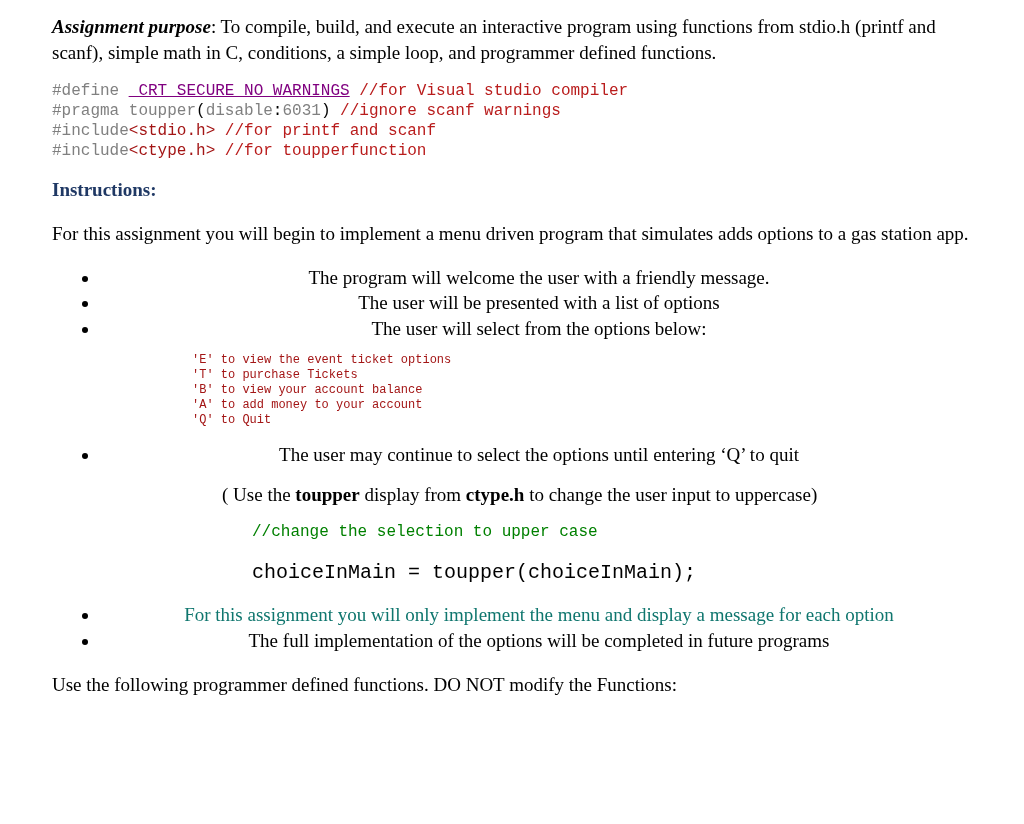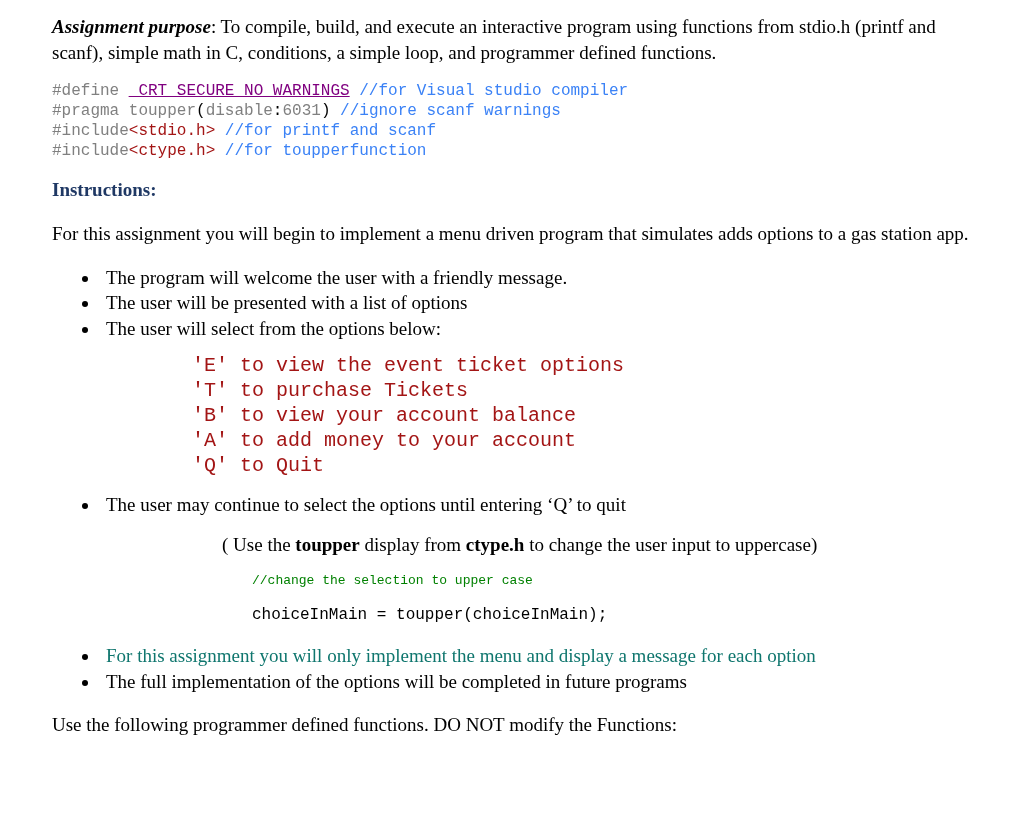--- a/index.html
+++ b/index.html
@@ -28,64 +28,65 @@
     margin: 2px 0 16px 0;
   }
   .pragma-key, .directive, .include-key {
     color: #808080;
     text-align: right;
   }
   .macro-red {
     text-decoration: underline;
   }
   .comment {
-    color: #3b82f6;
+    color: #b91c1c;
   }
   .purple {
     color: #800080;
   }
   .red {
     color: #a31515;
   }
   .instructions-header {
     color: #1f3864;
     font-weight: bold;
     margin: 14px 0 18px 0;
   }
   .para {
     margin: 0 0 18px 0;
   }
   ul.bullets {
     margin: 0 0 10px 0;
     padding-left: 48px;
+    text-align: center;
   }
   ul.bullets li {
     padding-left: 6px;
     line-height: 1.35;
   }
   .menu-block {
     font-family: Consolas, "Courier New", monospace;
-    font-size: 20px;
+    font-size: 12px;
     color: #a31515;
     white-space: pre;
     margin: 12px 0 14px 140px;
     line-height: 1.25;
   }
   .note-indent {
     margin: 14px 0 14px 170px;
   }
   .comment-indent {
     font-family: Consolas, "Courier New", monospace;
-    font-size: 13px;
+    font-size: 16px;
     color: #008000;
     margin: 6px 0 10px 200px;
   }
   .code-indent {
     font-family: Consolas, "Courier New", monospace;
-    font-size: 16px;
+    font-size: 20px;
     color: #000;
     margin: 16px 0 16px 200px;
   }
   .red-text {
     color: #0f766e;
   }
   .footer-line {
     margin: 18px 0 0 0;
   }
   b { font-weight: bold; }

